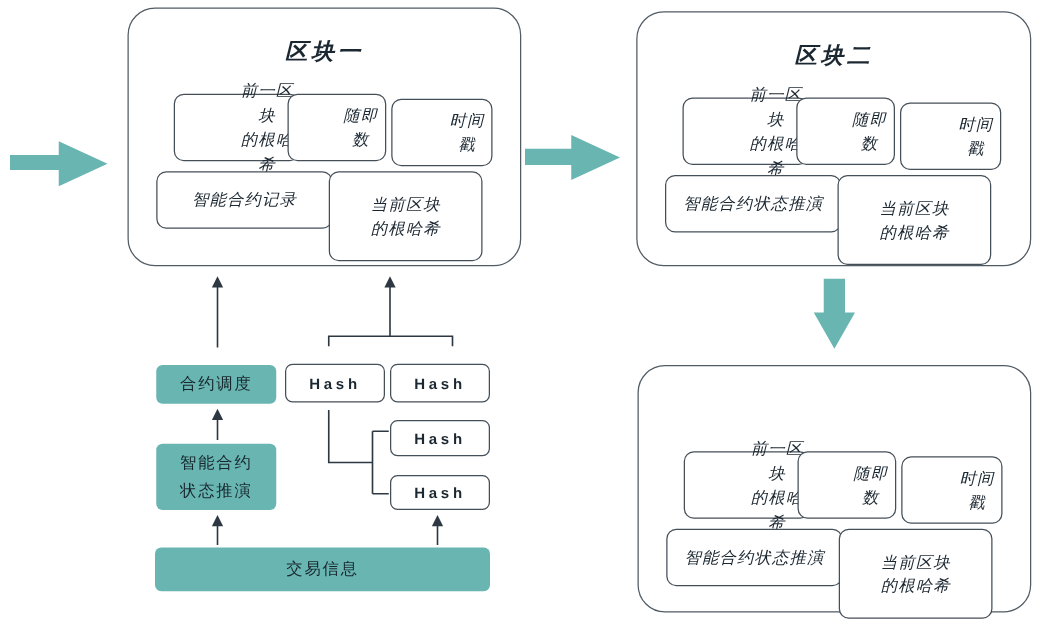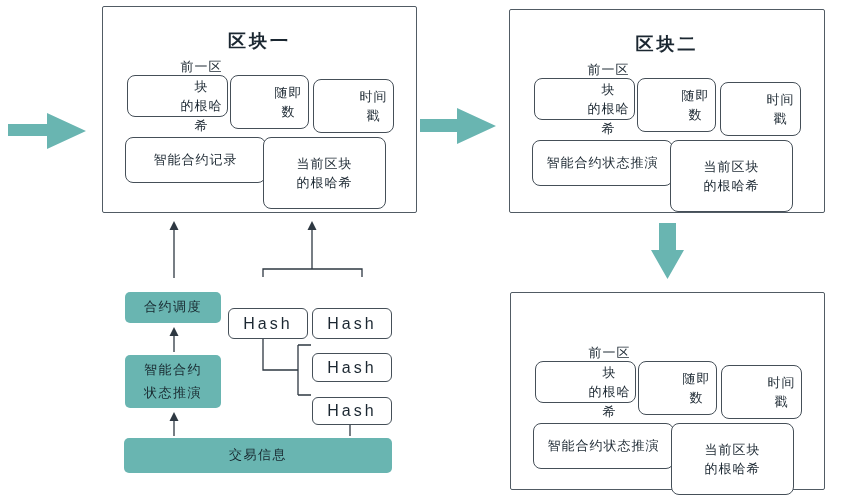--- a/index.html
+++ b/index.html
@@ -14,50 +14,50 @@
   .stage{
     position:relative;width:845px;height:504px;background:var(--bg);
     font-family:"Liberation Sans",sans-serif;color:var(--text);overflow:hidden;
   }
   .overlay{position:absolute;left:0;top:0;z-index:1;pointer-events:none;}
   .overlay .teal{fill:var(--teal);}
   .overlay .ln{stroke:var(--line);stroke-width:1.3;fill:none;}
   .overlay .head{fill:var(--line);stroke:none;}
 
   .block{
-    position:absolute;border:1.4px solid var(--outer-border);border-radius:2px;
-    background:var(--bg);z-index:2;box-sizing:border-box;
+    position:absolute;border:1.4px solid var(--outer-border);border-radius:22px;
+    background:var(--bg);z-index:2;box-sizing:border-box;font-style:italic;
   }
   .block-title{
     position:absolute;left:0;right:0;top:22px;text-align:center;
     font-size:18px;font-weight:700;letter-spacing:3px;color:var(--text);
   }
   .cell{
     position:absolute;border:1.2px solid var(--box-border);border-radius:8px;
     background:var(--bg);display:flex;align-items:center;justify-content:center;
     text-align:center;font-size:13px;line-height:1.5;letter-spacing:1px;
     white-space:pre-line;box-sizing:border-box;color:var(--text);
   }
-  .c1{left:24px;top:68px;width:101px;height:42px;padding-left:48px;}
+  .c1{left:36px;top:68px;width:101px;height:54px;padding-left:48px;}
   .c2{left:127px;top:68px;width:79px;height:54px;padding-left:38px;}
   .c3{left:210px;top:72px;width:81px;height:54px;padding-left:40px;}
   .c4{left:22px;top:130px;width:141px;height:46px;}
   .c5{left:160px;top:130px;width:123px;height:72px;}
 
   .teal-box{
     position:absolute;background:var(--teal);border-radius:5px;z-index:2;
     display:flex;align-items:center;justify-content:center;text-align:center;
     font-size:13px;line-height:1.7;letter-spacing:1.5px;white-space:pre-line;
     color:#17272e;box-sizing:border-box;
   }
   .hash-box{
     position:absolute;border:1.2px solid var(--box-border);border-radius:6px;
     background:var(--bg);display:flex;align-items:center;justify-content:center;
-    font-size:16px;font-weight:400;letter-spacing:3px;color:var(--text);
-    z-index:2;box-sizing:border-box;margin-top:17px;
+    font-size:12px;font-weight:700;letter-spacing:3px;color:var(--text);
+    z-index:2;box-sizing:border-box;
   }
   #block1{left:102px;top:6px;width:315px;height:207px;}
   #block2{left:509px;top:9px;width:316px;height:204px;}
   #block3{left:510px;top:292px;width:315px;height:198px;}
   #box-dispatch{left:125px;top:292px;width:96px;height:31px;}
   #box-state{left:125px;top:355px;width:96px;height:53px;}
   #box-tx{left:124px;top:438px;width:268px;height:35px;text-align:right;}
   #hash1{left:228px;top:291px;width:80px;height:31px;}
   #hash2{left:312px;top:291px;width:80px;height:31px;}
   #hash3{left:312px;top:336px;width:80px;height:29px;}

